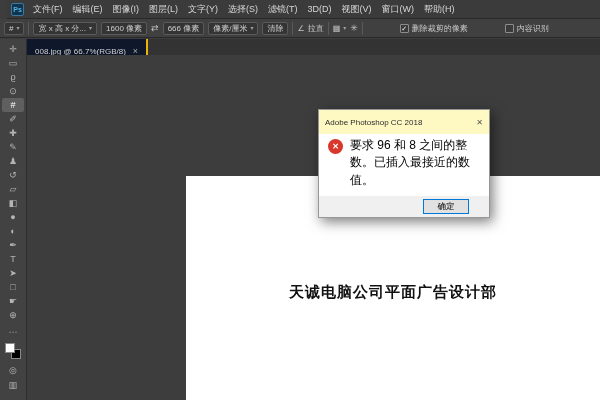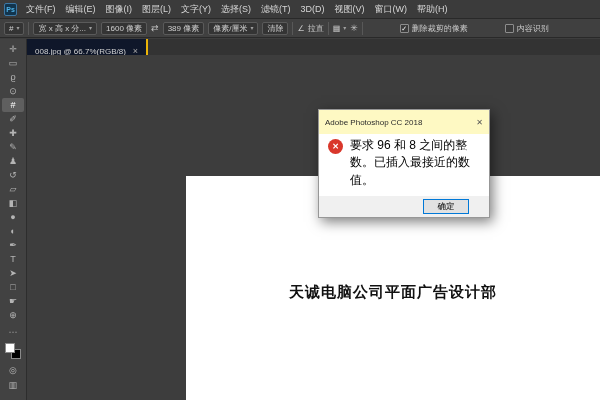--- a/index.html
+++ b/index.html
@@ -6,21 +6,21 @@
   html,body { width:600px; height:400px; overflow:hidden; }
   body {
     font-family: "Liberation Sans", sans-serif;
     background:#3d3d3d;
     position:relative;
     color:#c8c8c8;
     -webkit-font-smoothing:antialiased;
   }
   
   .menu-bar {
-    position:absolute; top:0; left:0; right:0; height:19px;
+    position:absolute; top:0; left:7px; right:0; height:19px;
     background:#3b3b3b; border-bottom:1px solid #292929;
     display:flex; align-items:center; padding-left:4px; gap:1px;
   }
   .ps-logo {
     width:13px; height:13px; border-radius:2px; background:#12354e;
     color:#4fb3e8; font-size:7px; font-weight:bold;
     display:flex; align-items:center; justify-content:center; margin-right:3px;
     border:1px solid #3d78a5;
   }
   .menu-item { color:#d6d6d6; font-size:9px; padding:0 5px; line-height:19px; white-space:nowrap; cursor:default; }
@@ -137,21 +137,21 @@
     <div class="ob-sep"></div>
     <div class="ob-box">
       <span>宽 x 高 x 分...</span>
       <span class="caret">▾</span>
     </div>
     <div class="ob-box">
       <span>1600 像素</span>
     </div>
     <span class="icon-btn">⇄</span>
     <div class="ob-box">
-      <span>389 像素</span>
+      <span>666 像素</span>
     </div>
     <div class="ob-box">
       <span>像素/厘米</span>
       <span class="caret">▾</span>
     </div>
     <div class="ob-box">
       <span>清除</span>
     </div>
     <div class="ob-sep"></div>
     <div class="ob-group">

